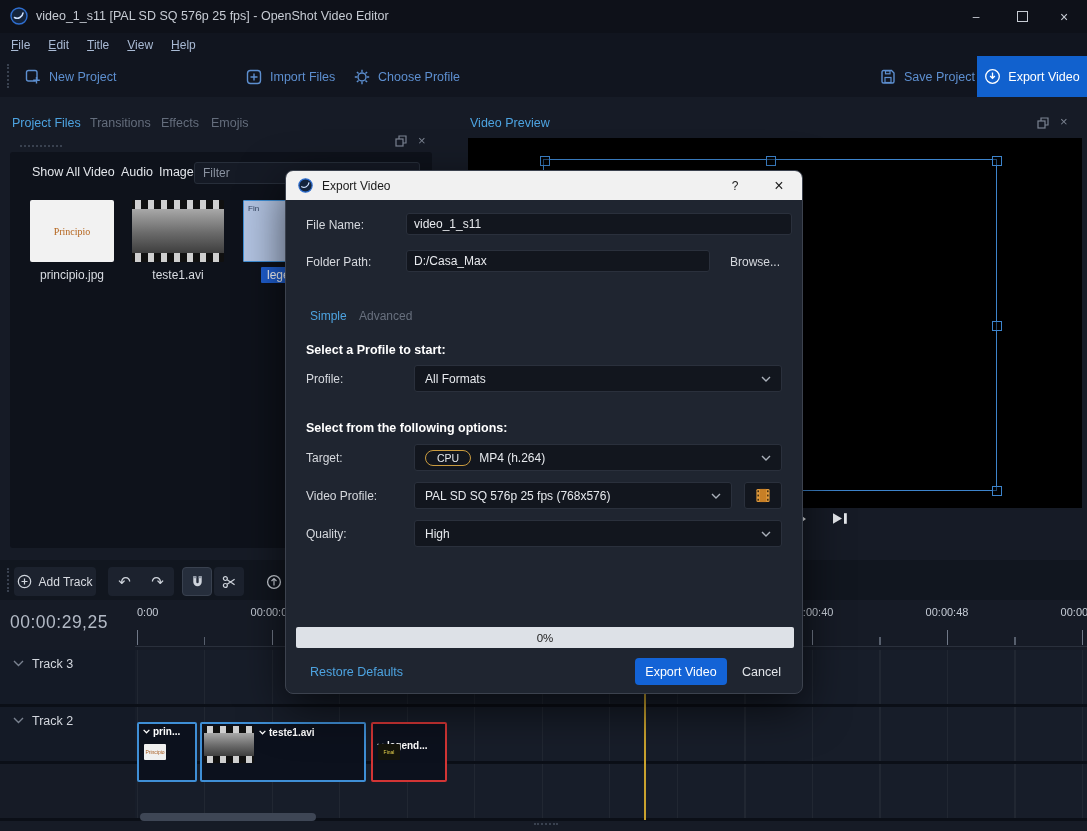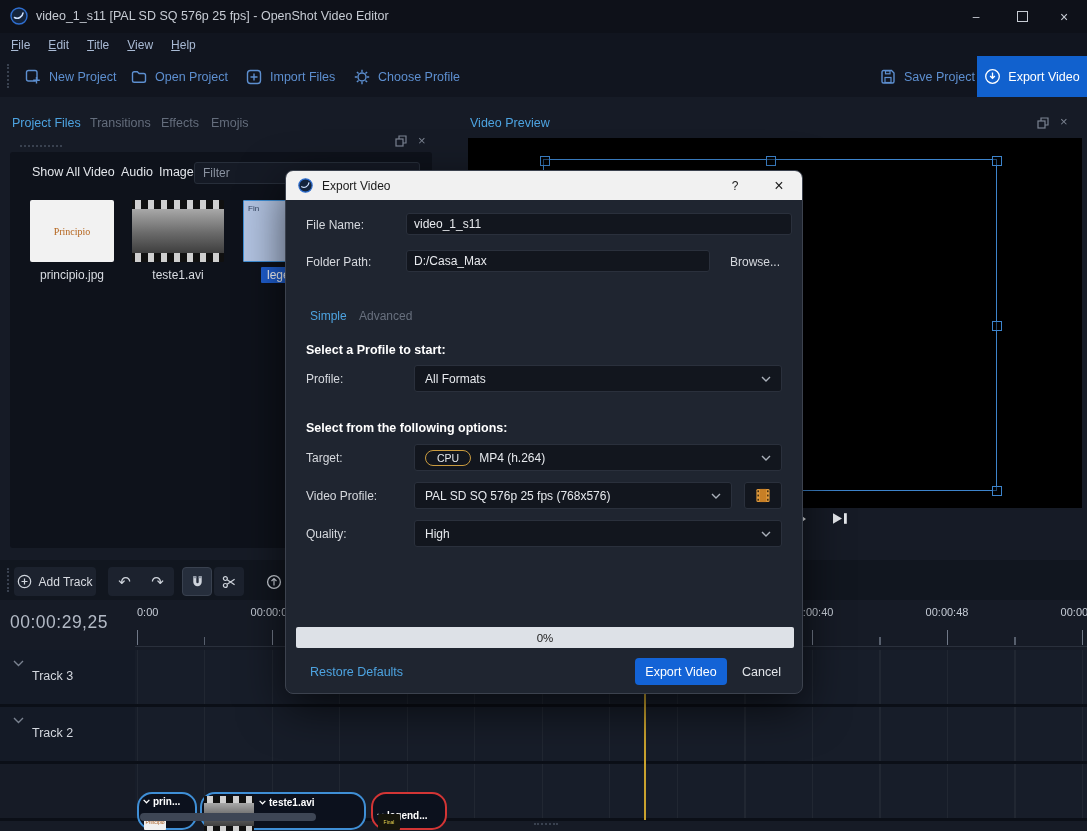--- a/index.html
+++ b/index.html
@@ -47,24 +47,24 @@
   .handle{position:absolute;width:8px;height:8px;border:1px solid #3d84cc;background:rgba(0,0,0,.45);}
 
   
   .tl-toolbar{left:0;top:560px;width:1087px;height:40px;background:#11161f;}
   .tlbtn{background:#1c222e;border-radius:4px;display:flex;align-items:center;justify-content:center;gap:6px;color:#d9dce2;font-size:12px;}
   .ruler-labels{font-size:11px;color:#c6ccd6;}
   .timecode{left:10px;top:612px;font-size:17.5px;color:#b3bac6;letter-spacing:.5px;}
   .track-row{left:0;width:1087px;height:54px;}
   .track-label-col{position:absolute;left:0;top:0;width:135px;height:54px;background:#141a26;}
   .track-content{position:absolute;left:135px;top:0;width:952px;height:54px;background:#171d29;background-image:repeating-linear-gradient(90deg, rgba(255,255,255,.045) 0 1px, transparent 1px 67.5px);background-position:2px 0;}
-  .track-name{position:absolute;left:32px;top:19px;font-size:12.5px;color:#d3d7de;}
+  .track-name{position:absolute;left:32px;top:7px;font-size:12.5px;color:#d3d7de;}
   .row-gap{left:0;width:1087px;height:3px;background:#0b0f17;}
 
-  .clip{position:absolute;top:792px;height:38px;border-radius:15px;background:#0c111d;box-sizing:border-box;z-index:3;}
+  .clip{position:absolute;top:722px;height:60px;border-radius:2px;background:#0c111d;box-sizing:border-box;z-index:3;}
   .clip-blue{border:2px solid #3f8fd6;}
   .clip-red{border:2px solid #d33535;}
   .clip-label{font-size:10px;font-weight:bold;color:#fff;white-space:nowrap;}
   .mini-thumb{position:absolute;border-radius:1px;overflow:hidden;}
 
   .playhead{left:644px;top:614px;width:2px;height:206px;background:#c9a22e;z-index:5;}
   .hthumb{left:140px;top:813px;width:176px;height:8px;border-radius:4px;background:#3e4655;z-index:4;}
 
   
   .dialog{left:285px;top:170px;width:518px;height:524px;background:#1f2530;border:1px solid #3c424e;border-radius:8px;box-shadow:0 14px 46px rgba(0,0,0,.65);z-index:60;box-sizing:border-box;overflow:hidden;}
@@ -115,26 +115,20 @@
   <div class="abs vdots" style="left:7px;top:64px;"></div>
 
   <div class="abs tbtn" style="left:18px;">
     <svg width="18" height="18" viewBox="0 0 18 18">
       <rect x="2.5" y="2.5" width="10.5" height="10.5" rx="2" fill="none" stroke="#5d8fd0" stroke-width="1.4"></rect>
       <path d="M12.5 9v6.5M9.2 12.2h6.6" stroke="#5d8fd0" stroke-width="1.4" fill="none"></path>
     </svg>
     <span>New Project</span>
   </div>
 
-  <div class="abs tbtn" style="left:124px;">
-    <svg width="18" height="18" viewBox="0 0 18 18">
-      <path d="M2.5 5.5A1.8 1.8 0 0 1 4.3 3.7h3l1.8 1.8h4.6a1.8 1.8 0 0 1 1.8 1.8v5.2a1.8 1.8 0 0 1-1.8 1.8H4.3a1.8 1.8 0 0 1-1.8-1.8z" fill="none" stroke="#5d8fd0" stroke-width="1.4"></path>
-    </svg>
-    <span>Open Project</span>
-  </div>
 
   <div class="abs tbtn" style="left:347px;">
     <svg width="18" height="18" viewBox="0 0 18 18">
       <circle cx="9" cy="9" r="4" fill="none" stroke="#5d8fd0" stroke-width="1.4"></circle>
       <g stroke="#5d8fd0" stroke-width="1.4">
         <path d="M9 1.8v2.4M9 13.8v2.4M1.8 9h2.4M13.8 9h2.4M3.9 3.9l1.7 1.7M12.4 12.4l1.7 1.7M14.1 3.9l-1.7 1.7M5.6 12.4l-1.7 1.7"></path>
       </g>
     </svg>
     <span>Choose Profile</span>
   </div>

